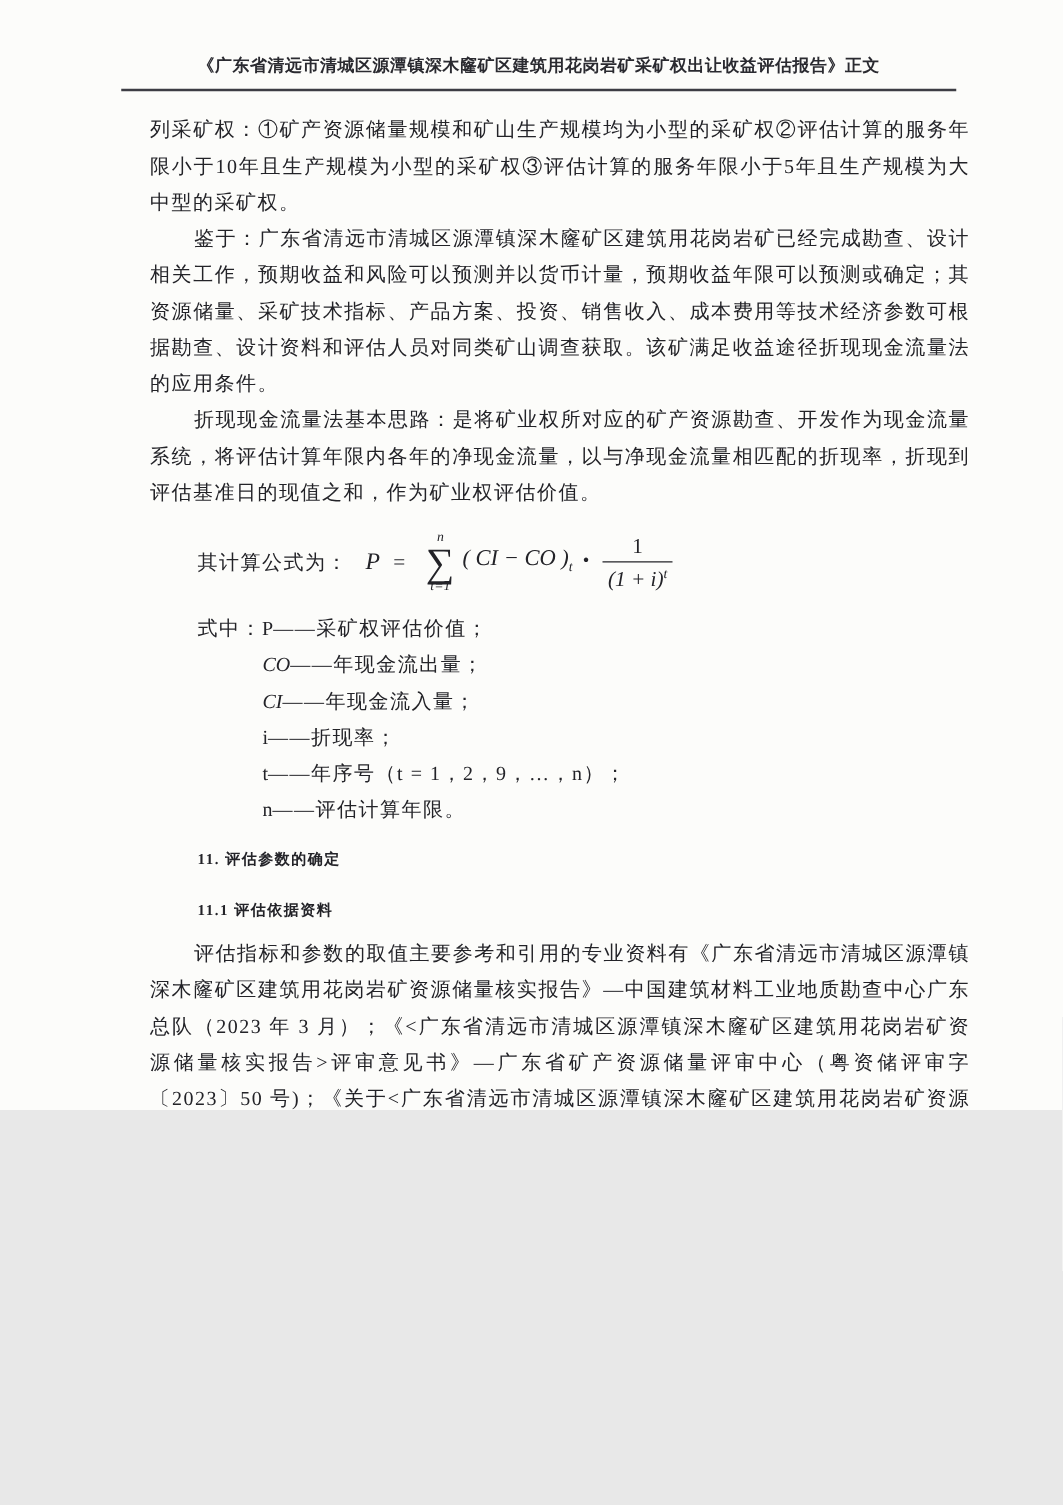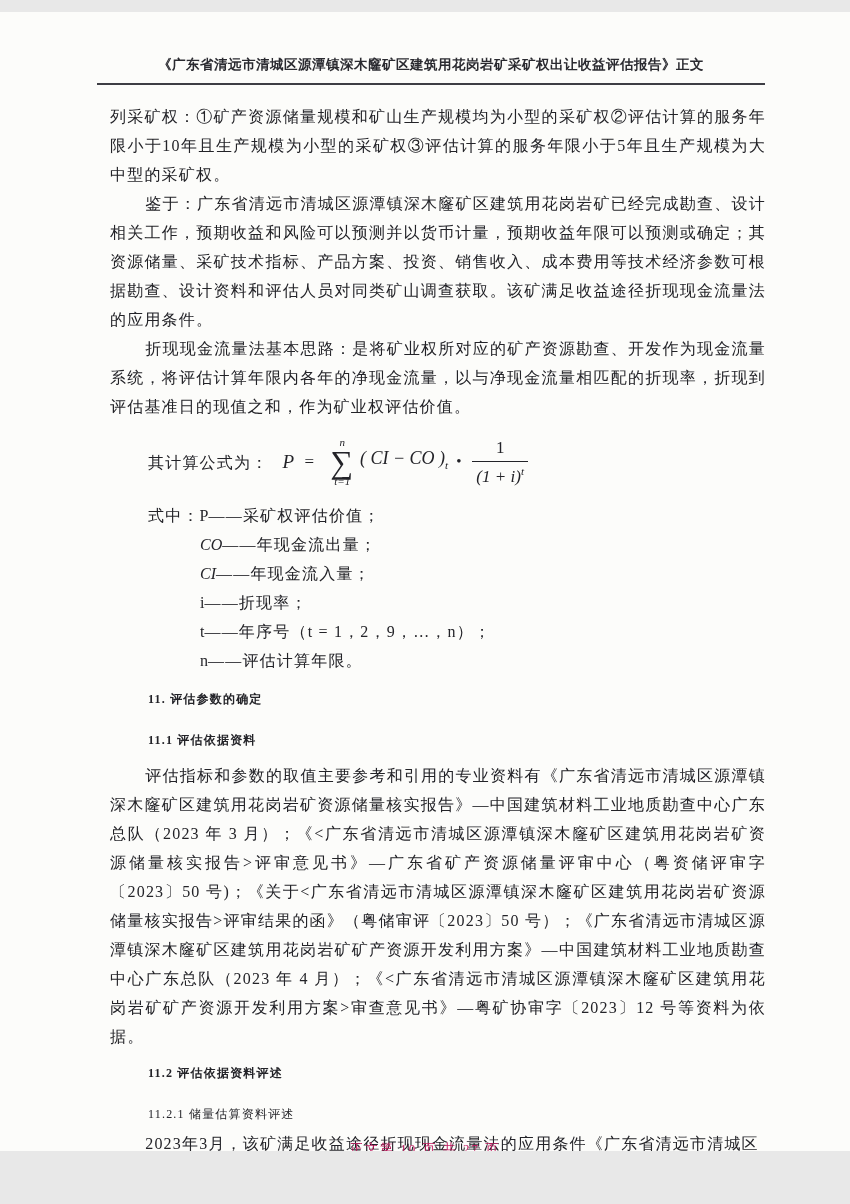--- a/index.html
+++ b/index.html
@@ -1,20 +1,20 @@
 <!DOCTYPE html>
 <html><head>
 <meta charset="utf-8">
 <style>
   html, body { margin: 0; padding: 0; background: #e8e8e8; }
   .page {
     position: relative;
     width: 850px;
-    height: 1139px;
-    margin: 12px auto;
+    height: 888px;
+    margin: 0 auto;
     background: #fcfcfa;
     overflow: hidden;
     font-family: "Liberation Serif", "DejaVu Serif", serif;
     color: #232328;
   }
   .doc-header {
     position: absolute;
     top: 44px;
     left: 97px;
     width: 668px;
@@ -22,21 +22,21 @@
     font-size: 13.5px;
     font-weight: bold;
     letter-spacing: 0.5px;
     color: #2a2a30;
     padding-bottom: 9px;
     border-bottom: 2px solid #3d3d44;
   }
   .content {
     position: absolute;
     top: 90px;
-    left: 110px;
+    left: 120px;
     width: 656px;
     font-size: 16px;
     line-height: 29px;
     letter-spacing: 1.2px;
     text-align: justify;
   }
   p.body-par { margin: 0; text-indent: 2.2em; }
   p.body-par.no-indent { text-indent: 0; }
 
   

